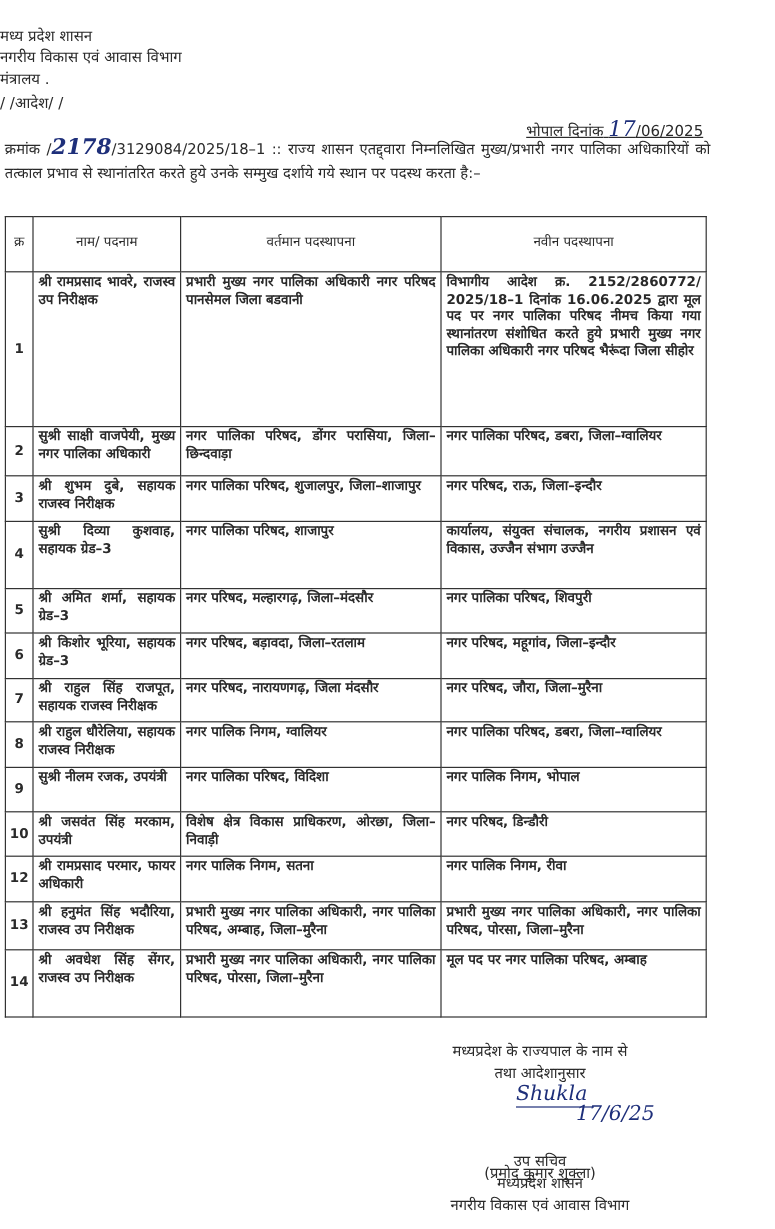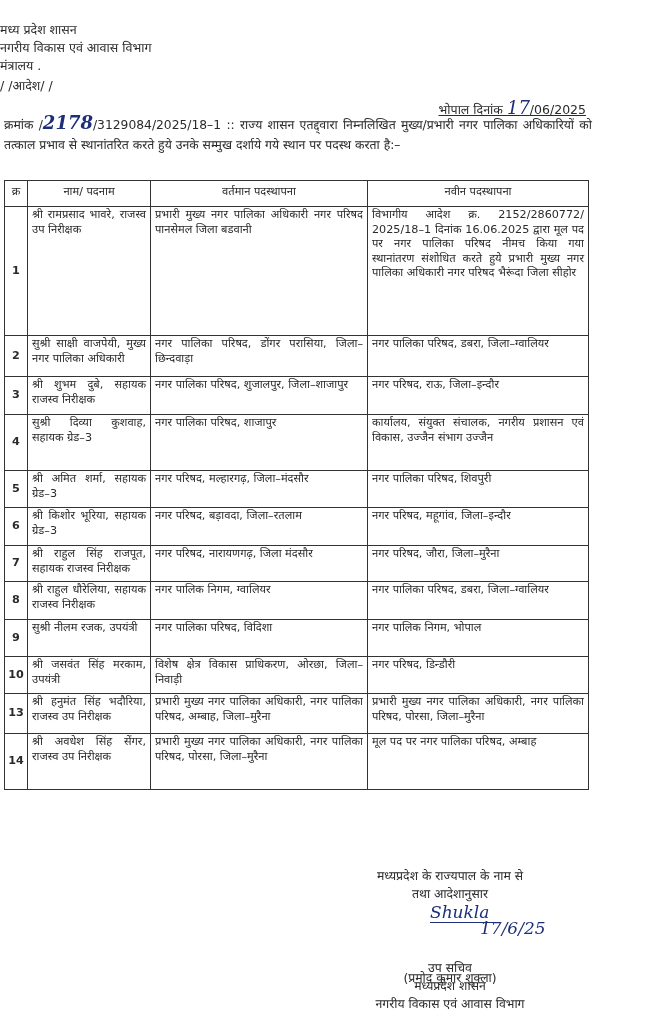--- a/index.html
+++ b/index.html
@@ -5,23 +5,23 @@
   html, body { margin:0; padding:0; background:#ffffff; }
   body { width:646px; height:1024px; position:relative; overflow:hidden;
          font-family:"DejaVu Sans", "Liberation Sans", sans-serif; color:#2a2a2a; }
   .center-line { position:absolute; left:0; width:646px; font-size:12.5px; line-height:16px; }
   .date-line { position:absolute; right:60px; top:97px; font-size:12.5px; text-decoration:underline; }
   .hand-blue { color:#1e2f7a; font-family:"DejaVu Serif", serif; font-style:italic; }
   .intro { position:absolute; left:4px; top:113px; width:588px; font-size:12.3px; line-height:20px; text-align:justify; }
   .intro .ordno { font-size:18px; font-weight:bold; }
   table.transfer { position:absolute; left:4px; top:180px; width:584px; border-collapse:collapse; table-layout:fixed; font-size:11.2px; line-height:14.5px; }
   table.transfer th, table.transfer td { border:1.2px solid #333; vertical-align:top; padding:1px 4px; }
-  table.transfer th { font-weight:normal; text-align:center; height:17px; padding:4px 3px; }
+  table.transfer th { font-weight:normal; text-align:center; height:17px; padding:14px 3px; }
   table.transfer td.sn { text-align:center; vertical-align:middle; font-weight:bold; padding:1px 2px; }
-  table.transfer td.j { text-align:justify; }
+  table.transfer td.j { text-align:justify;font-weight:bold; }
   col.c0 { width:23px; } col.c1 { width:123px; } col.c2 { width:217px; } col.c3 { width:221px; }
   .sig { position:absolute; left:320px; width:260px; text-align:center; font-size:12.3px; line-height:17px; }
   .sig-hand { position:absolute; left:430px; top:902px; font-size:17px; }
   .sig-hand .name { display:inline-block; border-bottom:1.5px solid #1e2f7a; padding-right:6px; }
   .sig-hand .dt { position:absolute; left:50px; top:16px; white-space:nowrap; font-size:17px; }
 </style>
 </head>
 <body>
 
 <div class="center-line" style="top:22px;">मध्य प्रदेश शासन</div>
@@ -108,20 +108,26 @@
       <td class="j">सुश्री नीलम रजक, उपयंत्री</td>
       <td class="j">नगर पालिका परिषद, विदिशा</td>
       <td class="j">नगर पालिक निगम, भोपाल</td>
     </tr>
     <tr style="height:37px;">
       <td class="sn">10</td>
       <td class="j">श्री जसवंत सिंह मरकाम, उपयंत्री</td>
       <td class="j">विशेष क्षेत्र विकास प्राधिकरण, ओरछा, जिला–निवाड़ी</td>
       <td class="j">नगर परिषद, डिन्डौरी</td>
     </tr>
+    <tr style="height:38px;">
+      <td class="sn">12</td>
+      <td class="j">श्री रामप्रसाद परमार, फायर अधिकारी</td>
+      <td class="j">नगर पालिक निगम, सतना</td>
+      <td class="j">नगर पालिक निगम, रीवा</td>
+    </tr>
     <tr style="height:40px;">
       <td class="sn">13</td>
       <td class="j">श्री हनुमंत सिंह भदौरिया, राजस्व उप निरीक्षक</td>
       <td class="j">प्रभारी मुख्य नगर पालिका अधिकारी, नगर पालिका परिषद, अम्बाह, जिला–मुरैना</td>
       <td class="j">प्रभारी मुख्य नगर पालिका अधिकारी, नगर पालिका परिषद, पोरसा, जिला–मुरैना</td>
     </tr>
     <tr style="height:56px;">
       <td class="sn">14</td>
       <td class="j">श्री अवधेश सिंह सेंगर, राजस्व उप निरीक्षक</td>
       <td class="j">प्रभारी मुख्य नगर पालिका अधिकारी, नगर पालिका परिषद, पोरसा, जिला–मुरैना</td>

